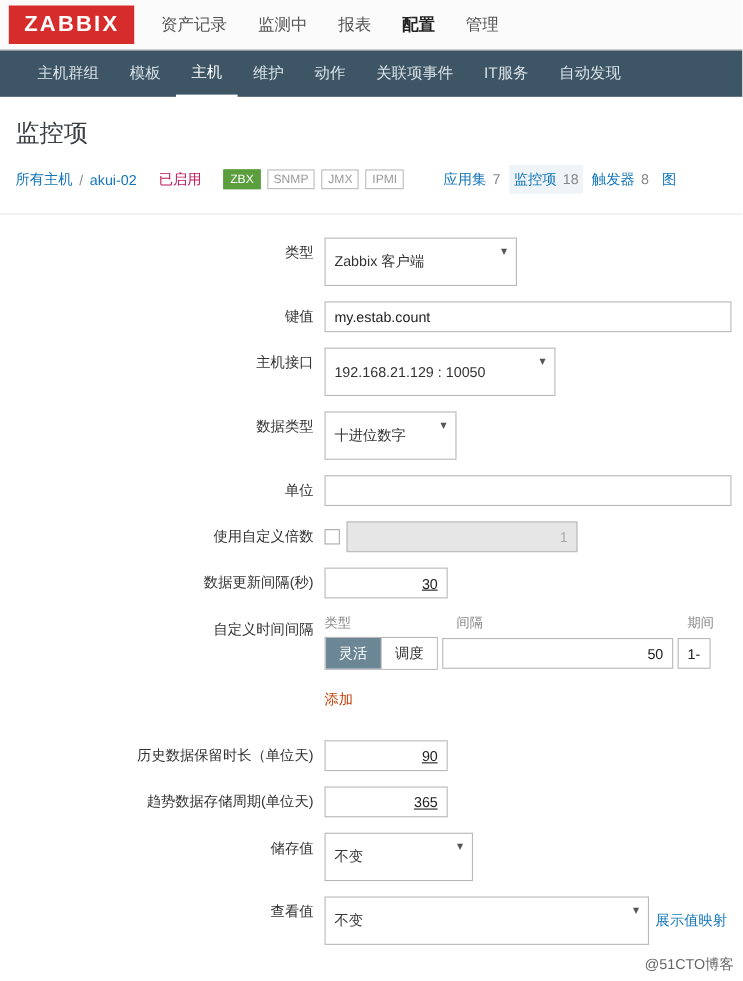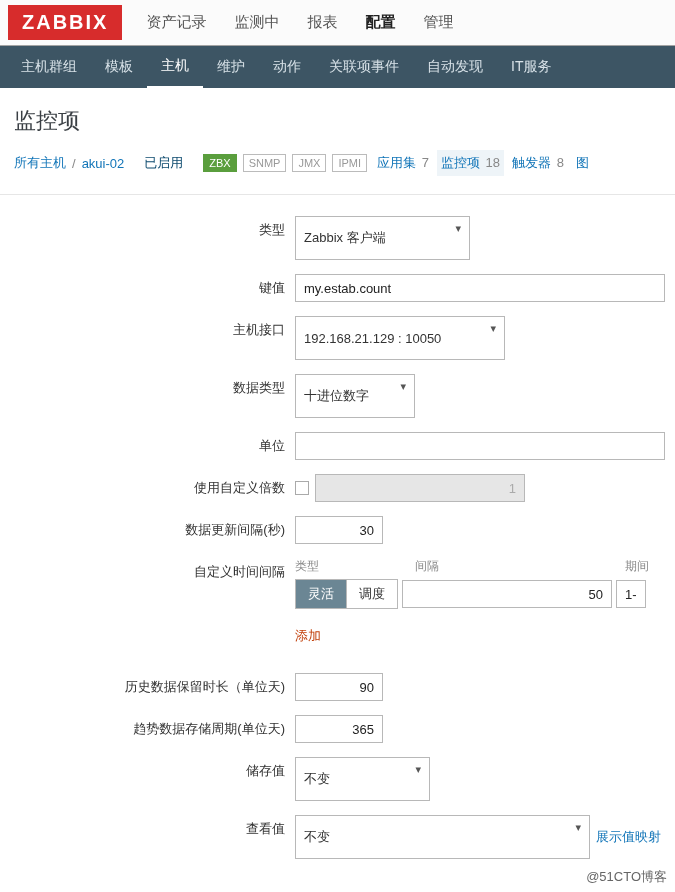--- a/index.html
+++ b/index.html
@@ -4,45 +4,45 @@
 <style>
   * { box-sizing: border-box; margin: 0; padding: 0; }
   body { font-family: Arial, "Microsoft YaHei", sans-serif; font-size: 13px; color: #333; background: #fff; width: 675px; }
   
   .topbar { display: flex; align-items: center; background: #fbfbfb; border-bottom: 1px solid #a3a3a3; height: 46px; }
   .logo { background: #d72c2c; color: #fff; font-weight: bold; font-size: 20px; letter-spacing: 2px; padding: 6px 14px; margin: 0 10px 0 8px; }
   .topnav { display: flex; }
   .topnav-item { padding: 14px 14px; color: #555; cursor: pointer; font-size: 15px; }
   .topnav-item.active { font-weight: bold; color: #222; }
   
-  .subbar { display: flex; align-items: center; background: #3d5564; height: 42px; padding: 0 7px; }
+  .subbar { display: flex; align-items: center; background: #3d5564; height: 42px; padding: 0 20px; }
   .subnav-item { color: #d8e2e8; padding: 11px 14px; cursor: pointer; font-size: 14px; }
   .subnav-item.active { color: #fff; border-bottom: 3px solid #fff; }
   
   .page-title { font-size: 22px; color: #3a3f44; padding: 18px 14px 14px; }
   
   .crumb-row { display: flex; align-items: center; gap: 6px; padding: 0 14px 18px; font-size: 13px; border-bottom: 1px solid #e6e6e6; }
   .link { color: #1275b8; cursor: pointer; }
   .sep { color: #888; }
-  .status-enabled { color: #0c4a6e; text-align: center; }
+  .status-enabled { color: #be185d; text-align: center; }
   .badge { display: inline-block; font-size: 11px; padding: 2px 5px; border: 1px solid #bbb; color: #999; }
   .badge.zbx { background: #5a9e3d; color: #fff; border-color: #5a9e3d; }
-  .tabrow { display: flex; gap: 4px; margin-left: 0; align-items: center; }
+  .tabrow { display: flex; gap: 4px; margin-left: 26px; align-items: center; }
   .tab-pill { padding: 4px 4px; color: #1275b8; cursor: pointer; }
   .tab-pill .count { color: #888; margin-left: 2px; }
   .tab-pill.active { background: #eef4f8; }
   
   .form-area { padding: 14px 0; }
   .form-row { display: flex; align-items: flex-start; padding: 7px 0; }
   .form-label { flex: 0 0 295px; text-align: right; padding-right: 10px; padding-top: 5px; color: #333; }
   .form-field { flex: 1; display: flex; align-items: center; gap: 6px; }
   
   input[type=text] { border: 1px solid #b8b8b8; background: #fff; height: 28px; padding: 0 8px; font-size: 13px; color: #222; }
   input[type=text].wide { width: 370px; }
-  input[type=text].num { width: 88px; text-align: right; padding: 0 8px; }
+  input[type=text].num { width: 112px; text-align: right; padding: 0 8px; text-decoration: underline; }
   input[type=text][disabled] { background: #e6e6e6; color: #aaa; }
   
   .sel { border: 1px solid #b8b8b8; background: #fff; height: 44px; padding: 0 26px 0 8px; font-size: 13px; position: relative; display: inline-flex; align-items: center; min-width: 120px; }
   .sel::after { content: "▾"; position: absolute; right: 8px; top: 5px; color: #555; font-size: 11px; }
   
   .cb { width: 14px; height: 14px; border: 1px solid #aaa; background: #fff; display: inline-block; }
   .interval-header { display: flex; color: #888; font-size: 12px; padding-bottom: 4px; }
   .ih-type { width: 120px; }
   .ih-interval { width: 210px; }
   .ih-period { width: 40px; }
@@ -72,22 +72,22 @@
   </div>
 </div>
 
 <div class="subbar">
   <div class="subnav-item">主机群组</div>
   <div class="subnav-item">模板</div>
   <div class="subnav-item active">主机</div>
   <div class="subnav-item">维护</div>
   <div class="subnav-item">动作</div>
   <div class="subnav-item">关联项事件</div>
+  <div class="subnav-item">IT服务</div>
   <div class="subnav-item">自动发现</div>
-  <div class="subnav-item">IT服务</div>
 </div>
 
 <div class="page-title">监控项</div>
 
 <div class="crumb-row">
   <span class="link">所有主机</span>
   <span class="sep">/</span>
   <span class="link">akui-02</span>
   <span style="width:8px"></span>
   <span class="status-enabled">已启用</span>

